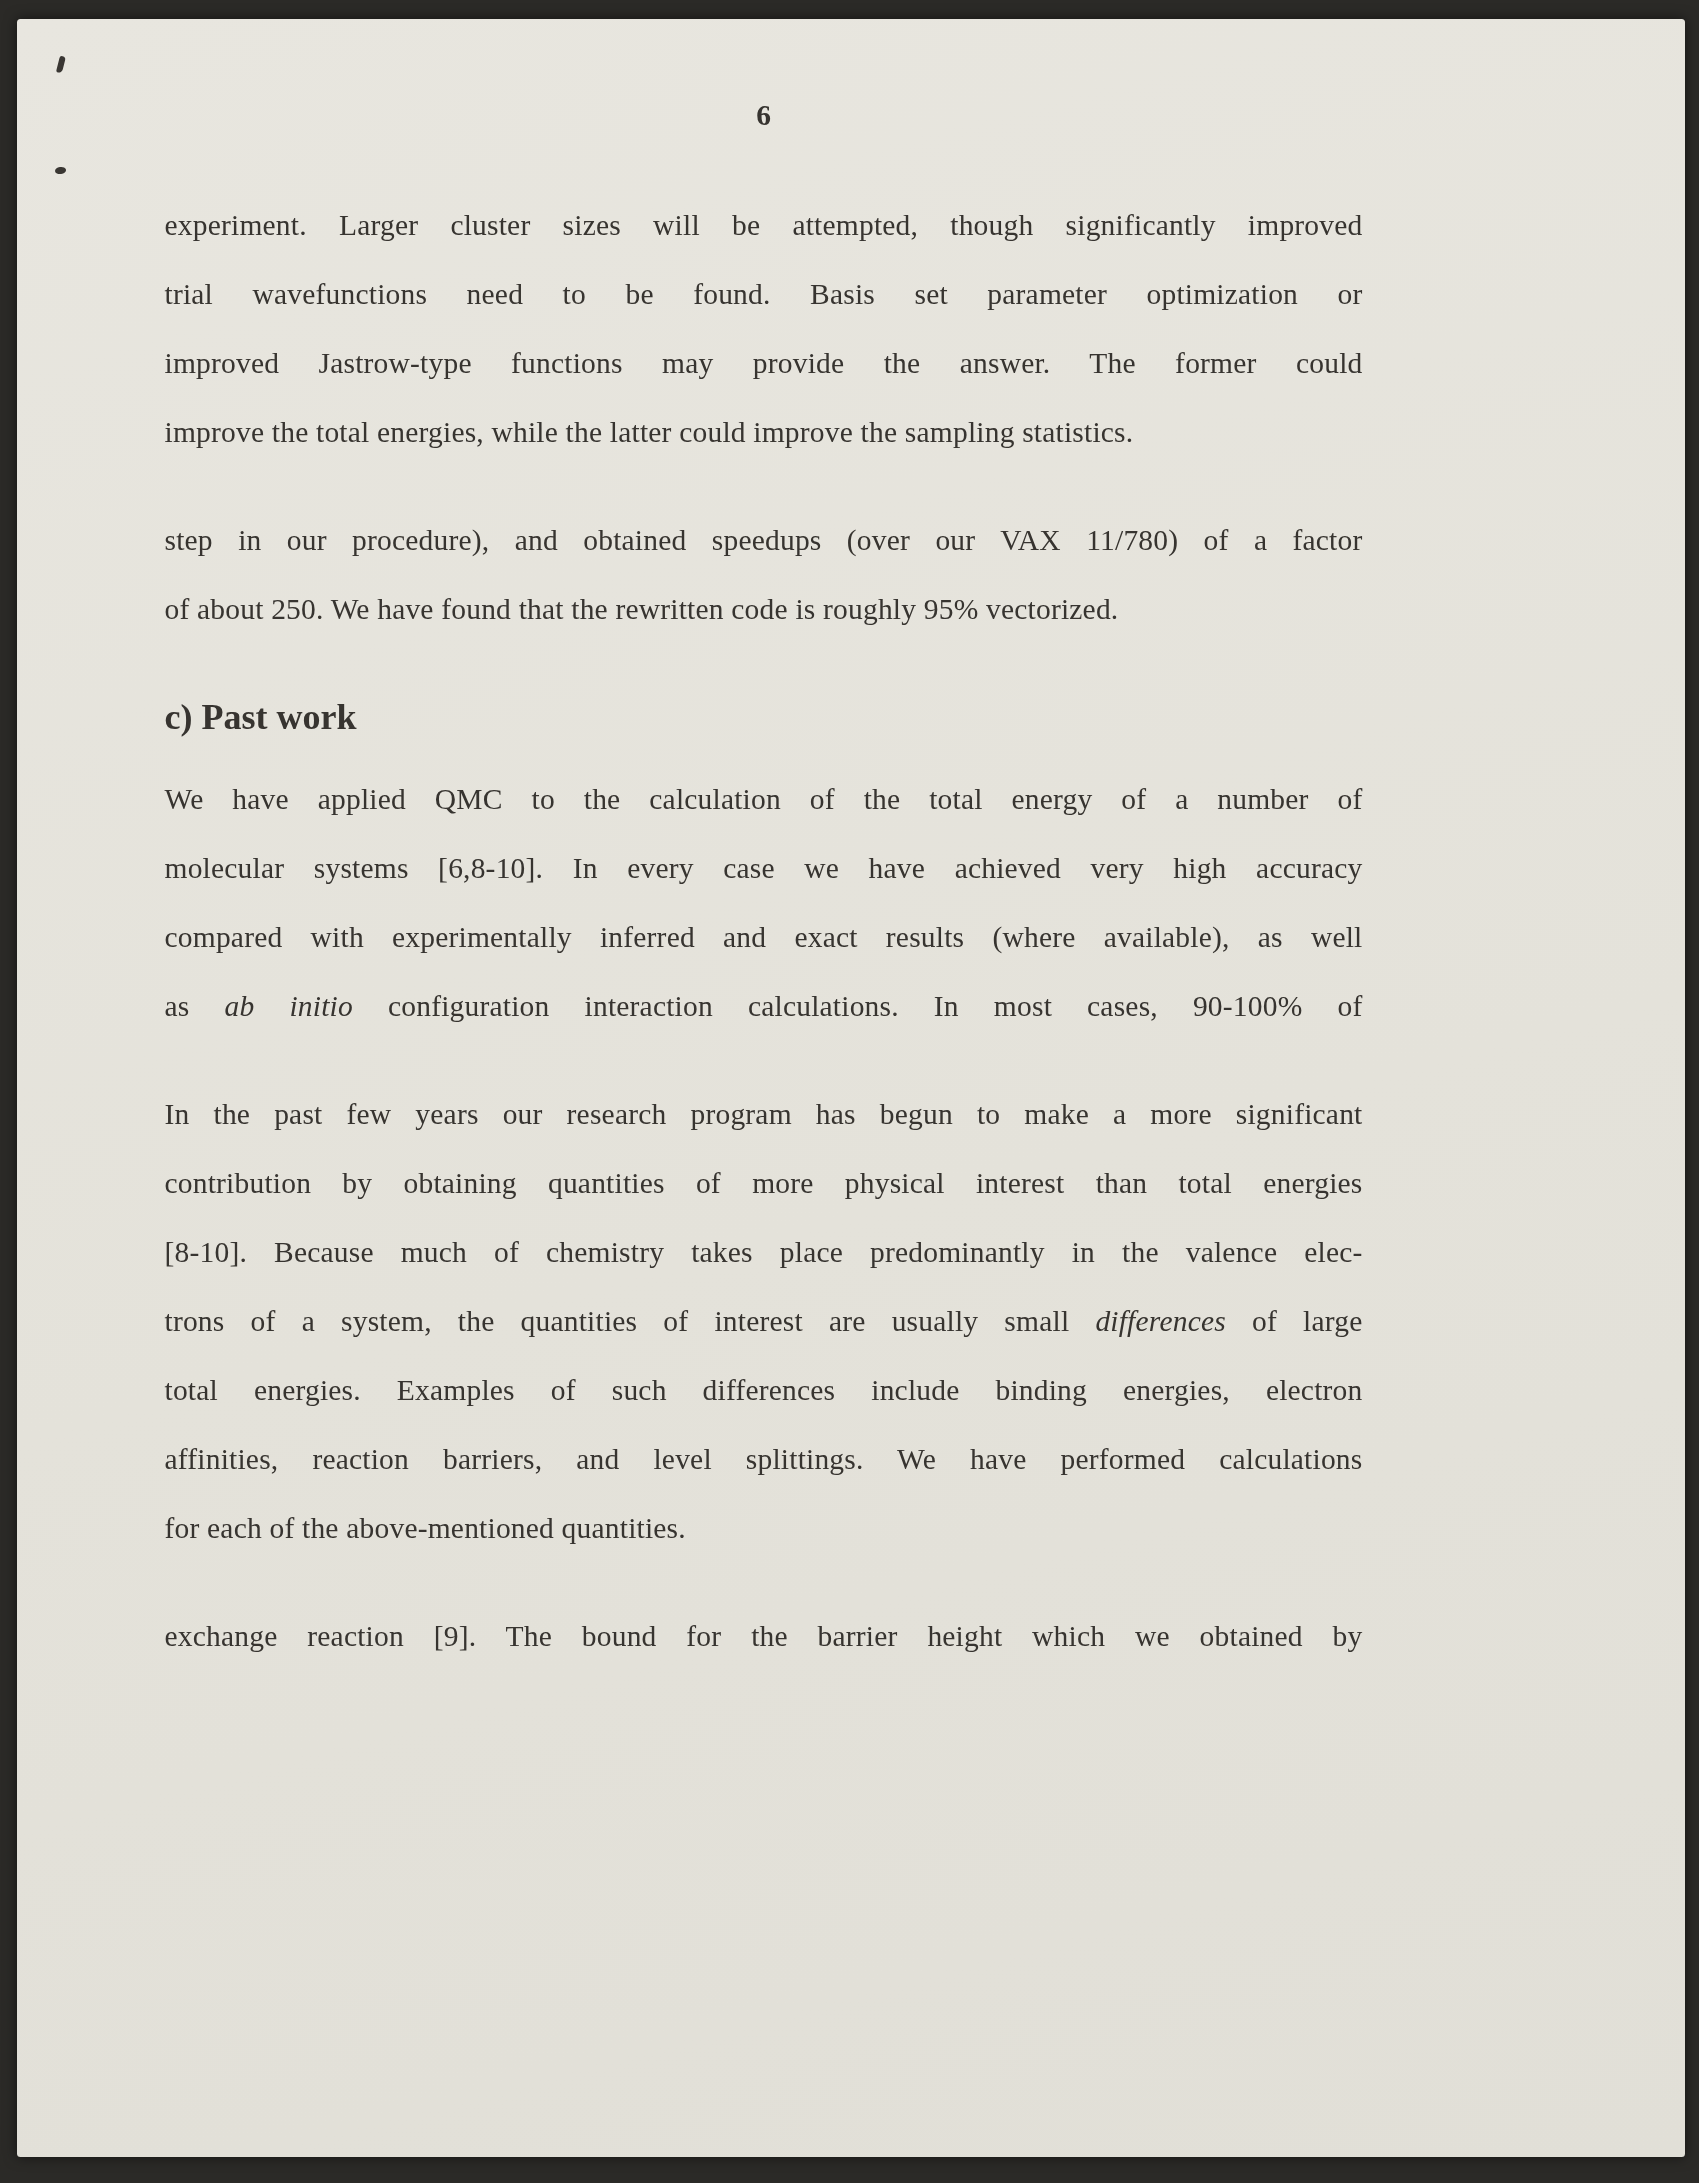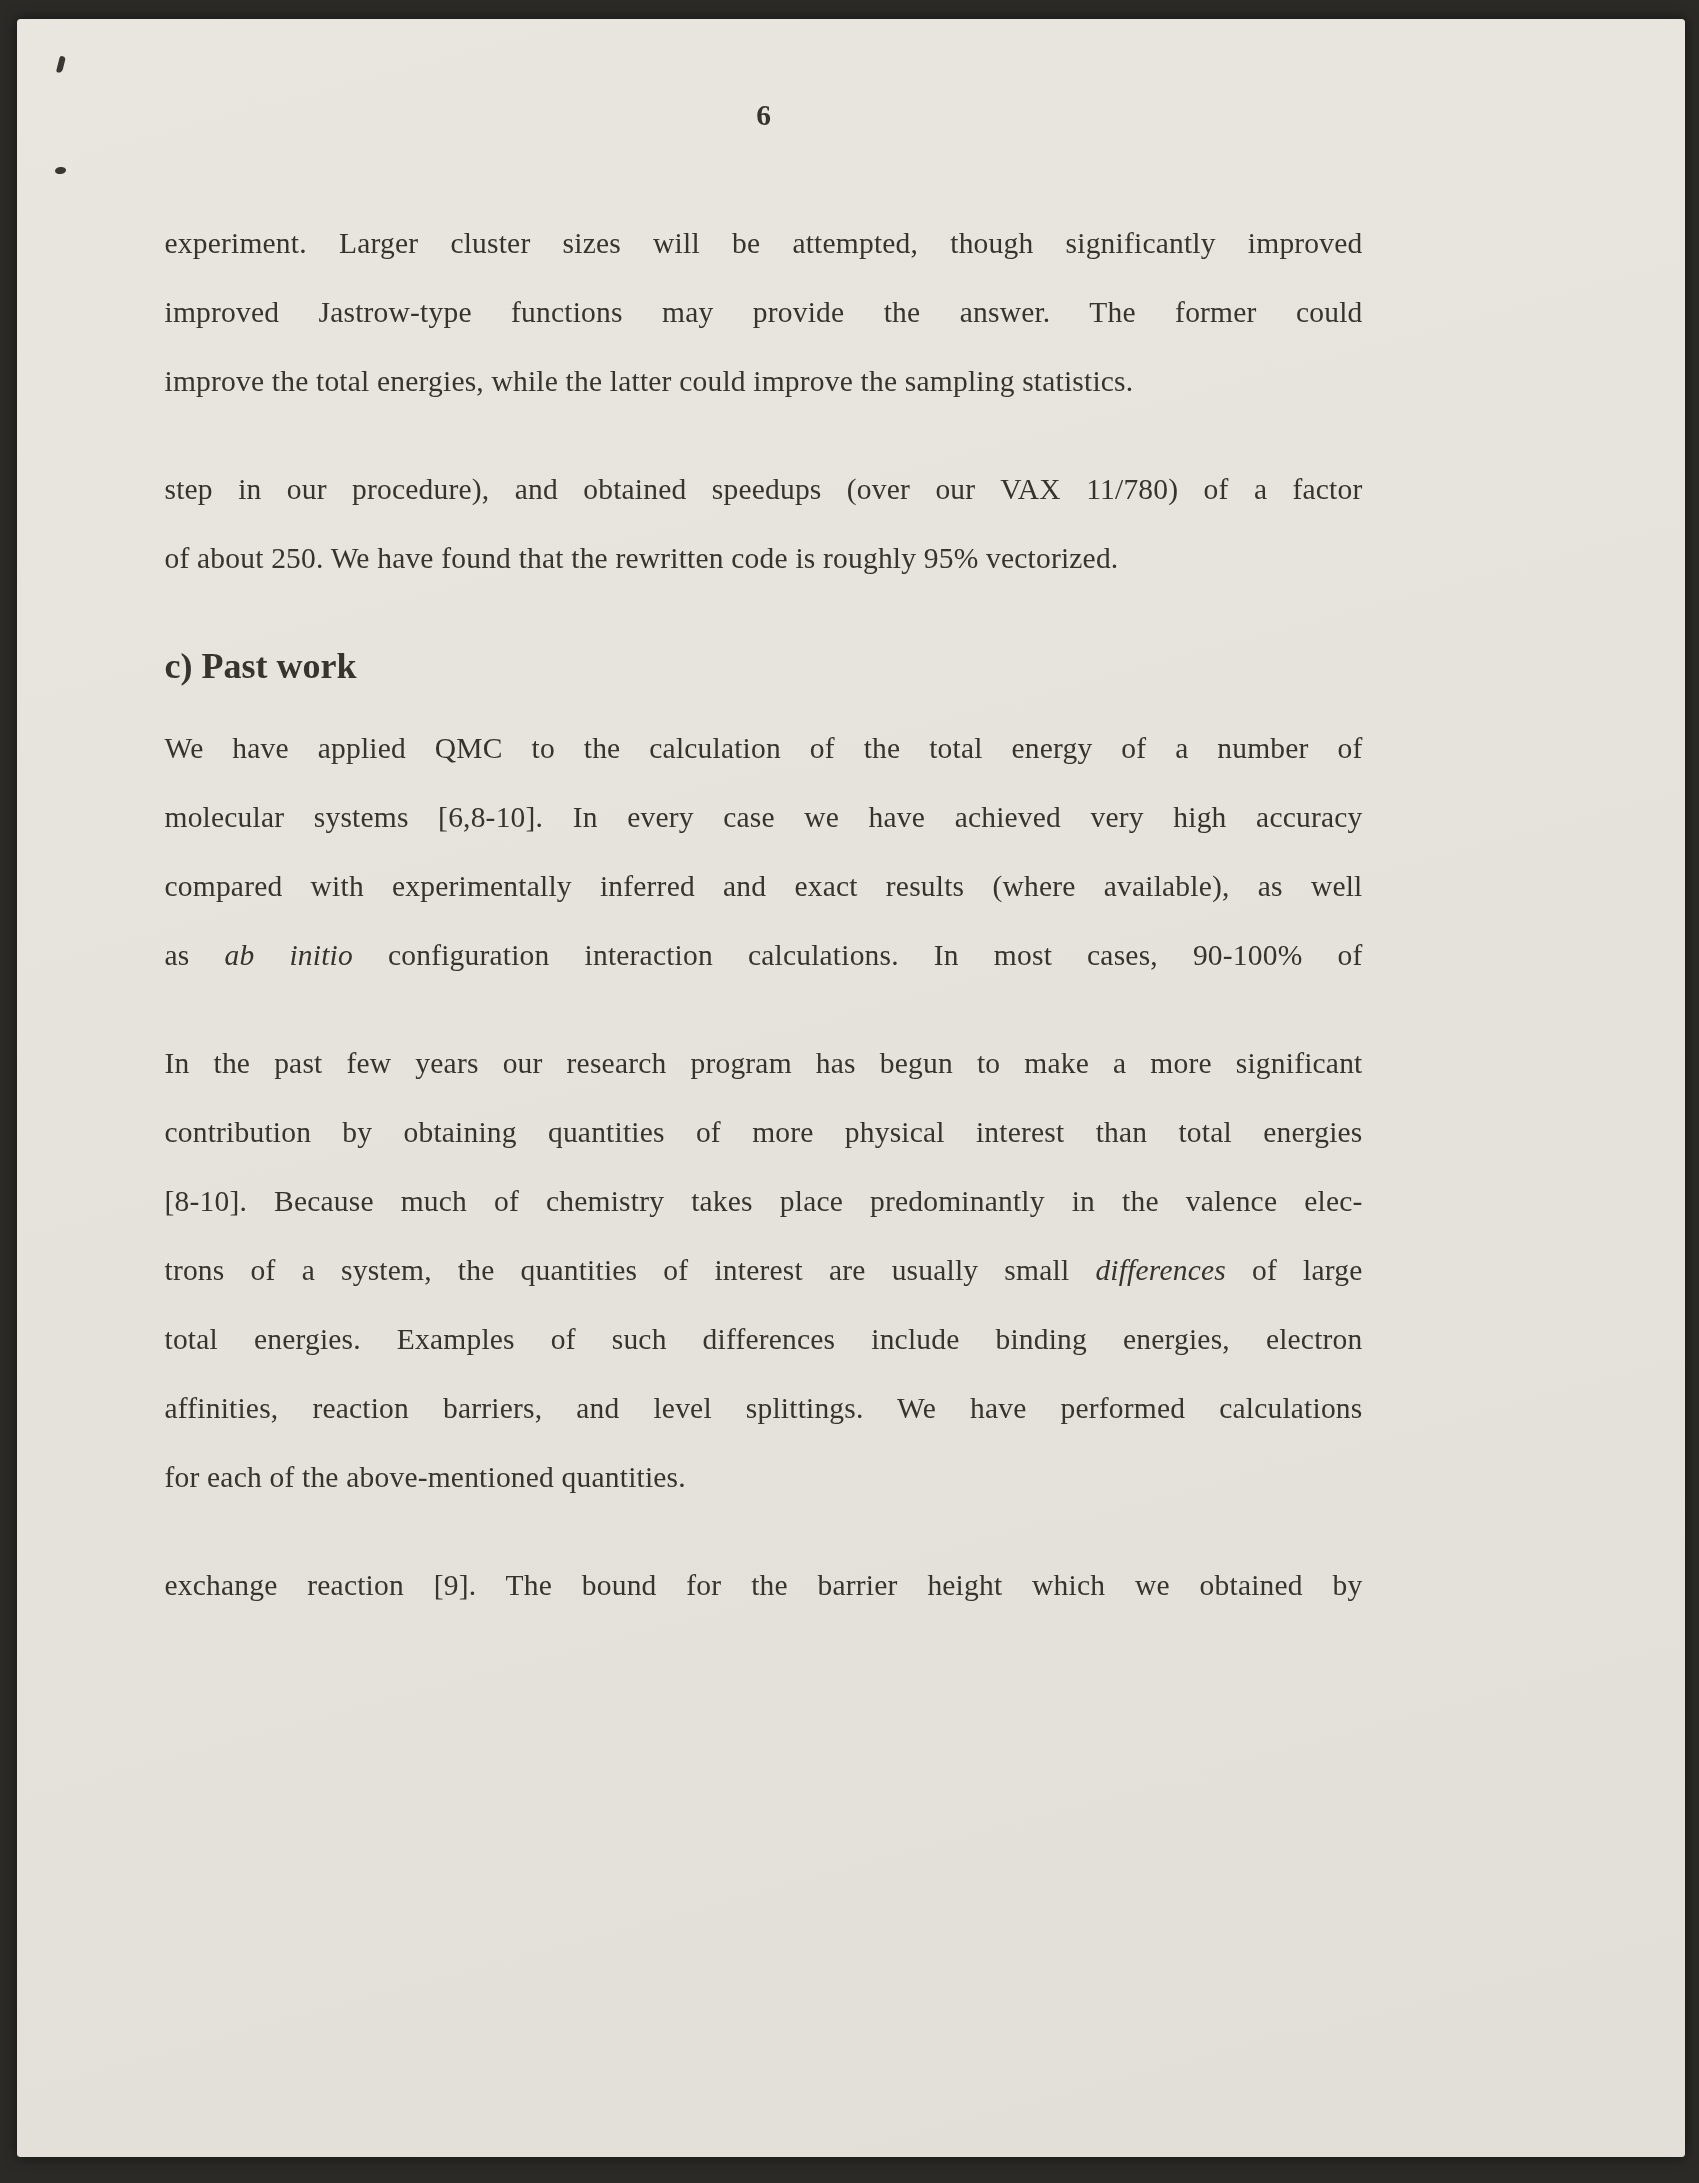--- a/index.html
+++ b/index.html
@@ -31,21 +31,21 @@
     top: 80px;
     width: 1198px;
     text-align: center;
     font-size: 29.5px;
     font-weight: 700;
     color: var(--ink, #373430);
   }
   .text {
     position: absolute;
     left: 148px;
-    top: 190px;
+    top: 172px;
     width: 1198px;
     color: var(--ink, #373430);
     font-size: 29.5px;
   }
   .para { margin: 0 0 39px 0; padding: 0; }
   .line {
     line-height: 69px;
     height: 69px;
     text-align: justify;
     text-align-last: justify;
@@ -95,20 +95,21 @@
 
     <div class="mark mark1"></div>
     <div class="mark mark2"></div>
 
     <div class="pageno">6</div>
 
     <div class="text">
 
       <div class="para">
         <div class="line">experiment. Larger cluster sizes will be attempted, though significantly improved</div>
+        <div class="line">trial wavefunctions need to be found. Basis set parameter optimization or</div>
         <div class="line">improved Jastrow-type functions may provide the answer. The former could</div>
         <div class="line last">improve the total energies, while the latter could improve the sampling statistics.</div>
       </div>
 
       <div class="para">
         <div class="line">step in our procedure), and obtained speedups (over our VAX 11/780) of a factor</div>
         <div class="line last">of about 250. We have found that the rewritten code is roughly 95% vectorized.</div>
       </div>
 
       <div class="heading">c) Past work</div>

